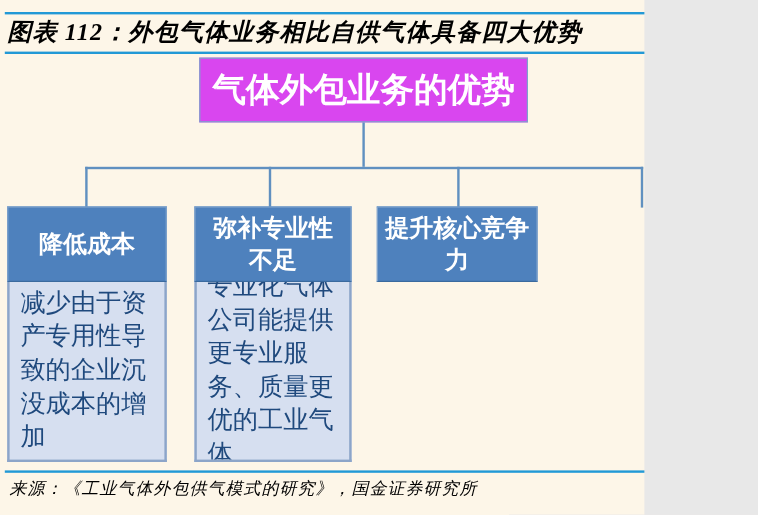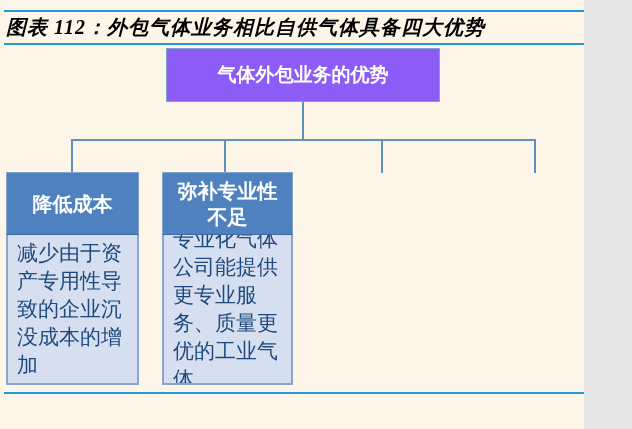--- a/index.html
+++ b/index.html
@@ -1,19 +1,19 @@
 <!DOCTYPE html>
 <html><head>
 <meta charset="utf-8">
 <style>
   * { margin: 0; padding: 0; box-sizing: border-box; }
   html, body { background: #e8e8e8; }
   .page {
     position: relative;
-    width: 584px;
+    width: 537px;
     height: 429px;
     background: #FDF6E8;
     font-family: "Liberation Sans", sans-serif;
     overflow: hidden;
     text-decoration: underline;
   }
   .rule {
     position: absolute;
     left: 4px;
     width: 603px;
@@ -35,25 +35,25 @@
     color: #000000;
     letter-spacing: 1px;
     white-space: nowrap;
   }
   .root-box {
     position: absolute;
     left: 166px;
     top: 48px;
     width: 274px;
     height: 54px;
-    background: #8b5cf6;
+    background: #d946ef;
     border: 1px solid #7EA2CC;
     color: #ffffff;
     font-weight: bold;
-    font-size: 19px;
+    font-size: 28px;
     display: flex;
     align-items: center;
     justify-content: center;
     text-align: center;
   }
   .conn {
     position: absolute;
     background: #6090C0;
   }
   .conn-v0 { left: 302px; top: 102px; width: 2px; height: 37px; }
@@ -145,18 +145,22 @@
   <div class="col col-2">
     <div class="col-header">
       <span>弥补专业性不足</span>
     </div>
     <div class="col-body">
       <span>专业化气体公司能提供更专业服务、质量更优的工业气体</span>
     </div>
   </div>
 
   <div class="col col-3">
+    <div class="col-header">
+      <span>提升核心竞争力</span>
+    </div>
   </div>
 
 
   <div class="rule rule-bottom"></div>
+  <div class="source-line">来源：《工业气体外包供气模式的研究》，国金证券研究所</div>
 
 </div>
 
 </body></html>

